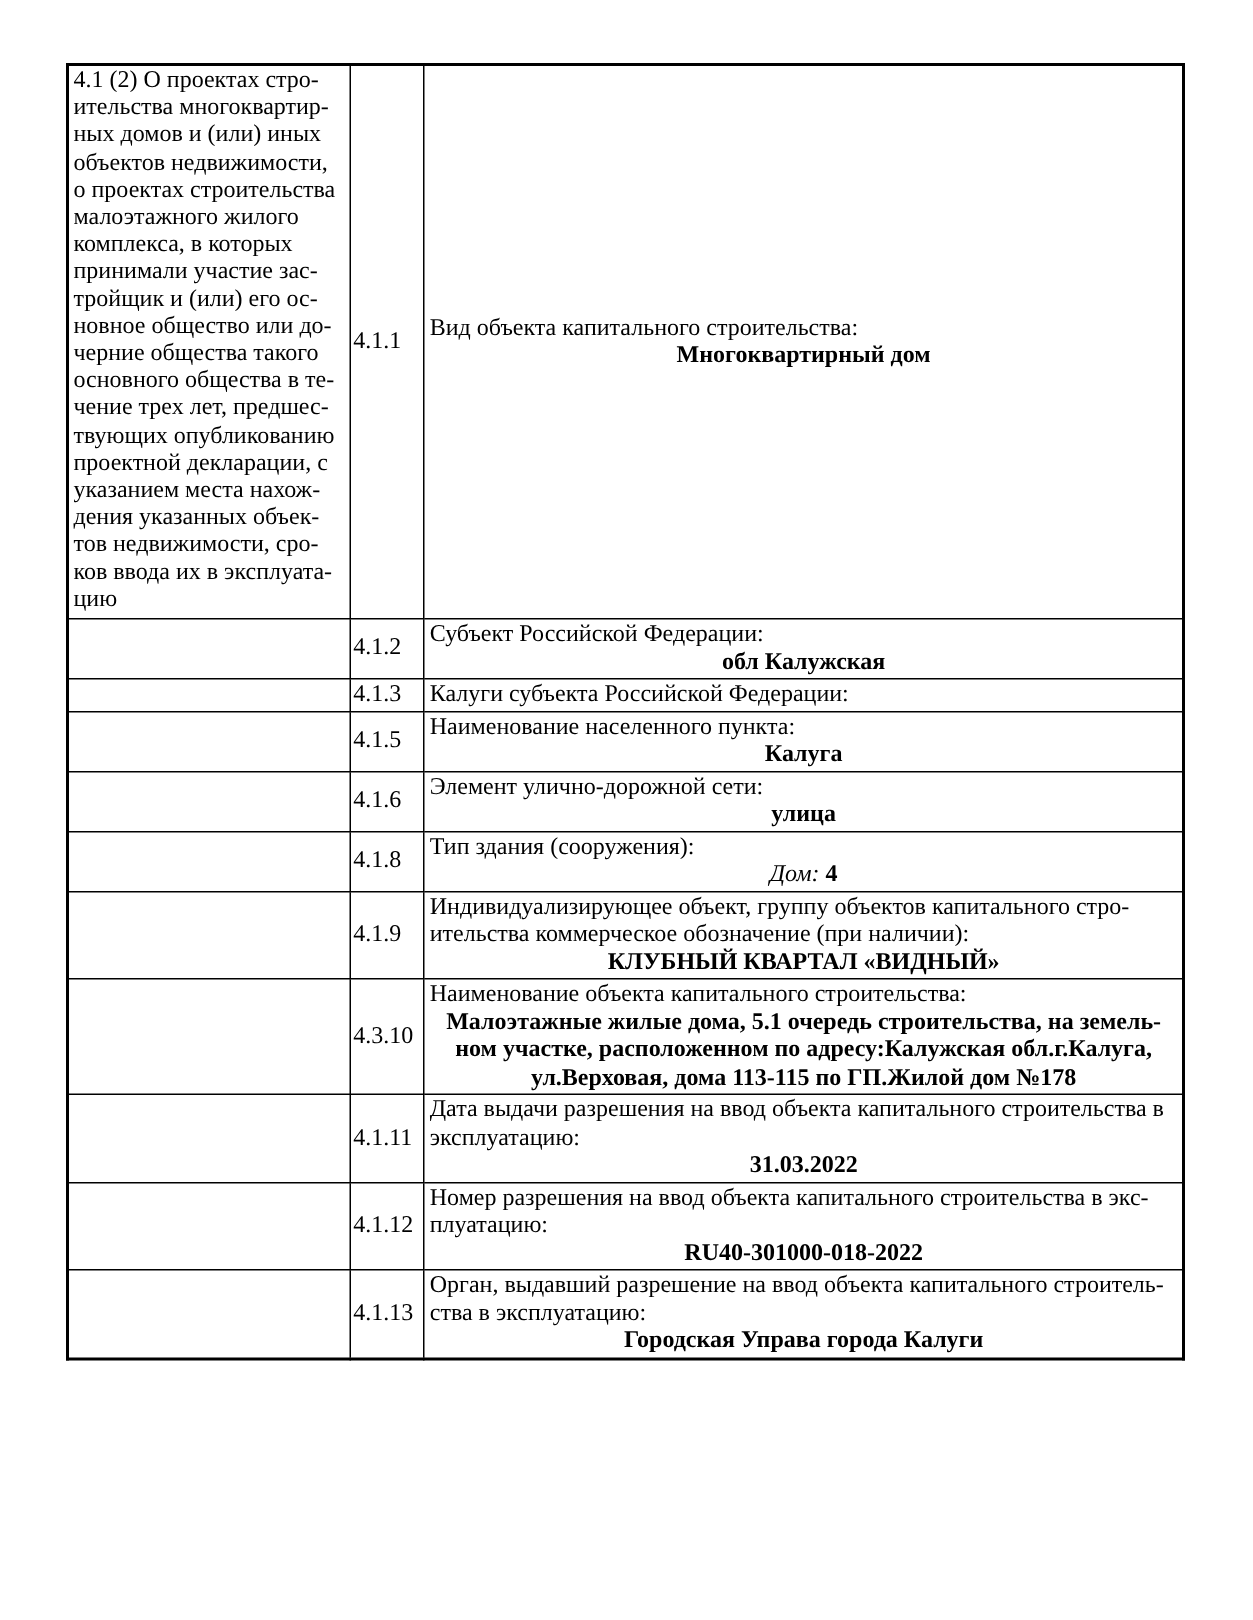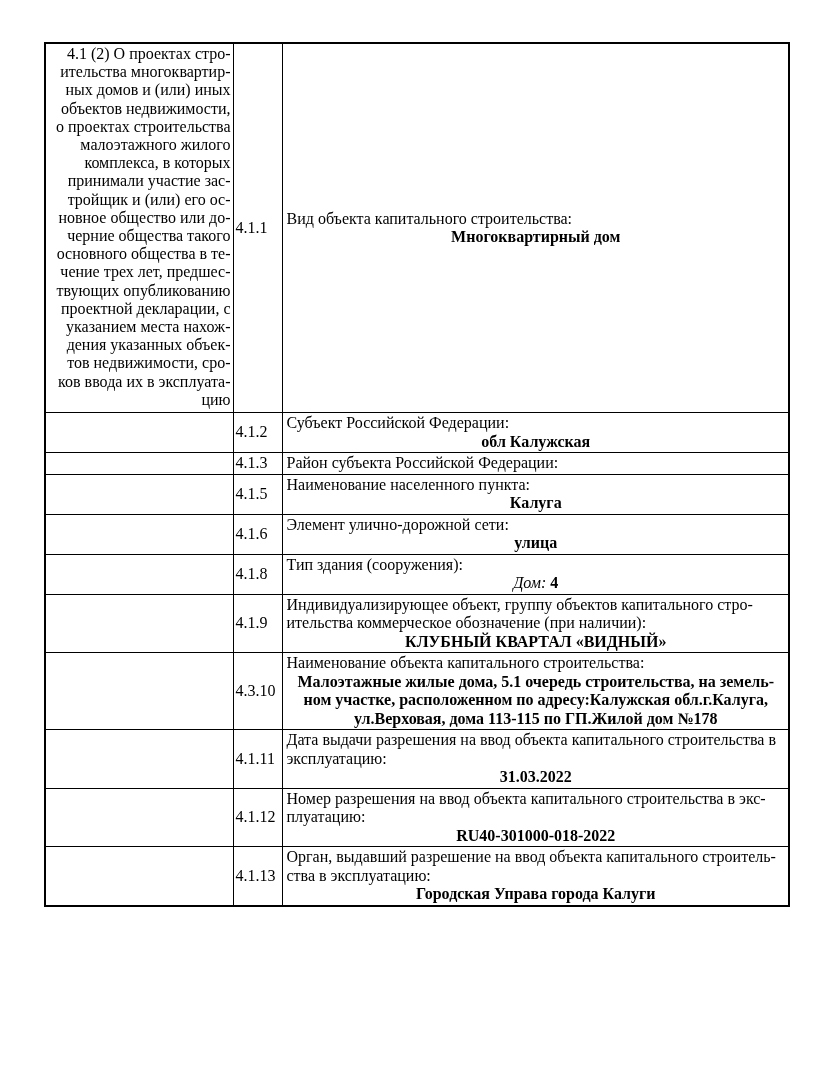--- a/index.html
+++ b/index.html
@@ -33,21 +33,20 @@
     border: 1px solid #000;
     padding: 1px 3px;
     font-size: 16px;
     overflow: hidden;
   }
   td.c-desc {
     vertical-align: top;
     line-height: 18.2px;
     white-space: pre-line;
     padding: 1px 2px 1px 3px;
-    text-align: right;
   }
   td.c-num {
     vertical-align: middle;
     line-height: 18.5px;
     padding-left: 2px;
   }
   td.c-val {
     vertical-align: middle;
     line-height: 18.5px;
     padding-left: 4px;
@@ -100,21 +99,21 @@
         <td class="c-num">4.1.2</td>
         <td class="c-val">
           <div class="label">Субъект Российской Федерации:</div>
           <div class="value"><span class="plain"></span><span class="bold">обл Калужская</span></div>
         </td>
       </tr>
       <tr>
         <td class="c-desc"></td>
         <td class="c-num">4.1.3</td>
         <td class="c-val">
-          <div class="label">Район субъекта Российской Федерации:</div>
+          <div class="label">Калуги субъекта Российской Федерации:</div>
           <div class="value"><span class="plain"></span><span class="bold"></span></div>
         </td>
       </tr>
       <tr>
         <td class="c-desc"></td>
         <td class="c-num">4.1.5</td>
         <td class="c-val">
           <div class="label">Наименование населенного пункта:</div>
           <div class="value"><span class="plain"></span><span class="bold">Калуга</span></div>
         </td>

